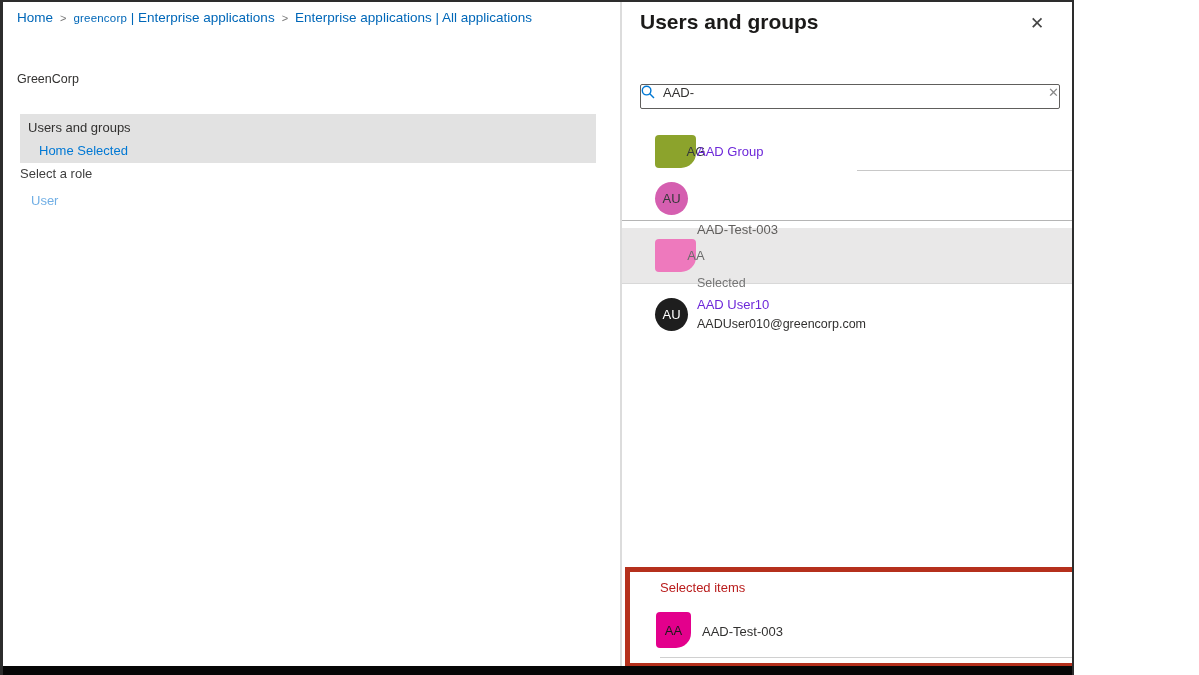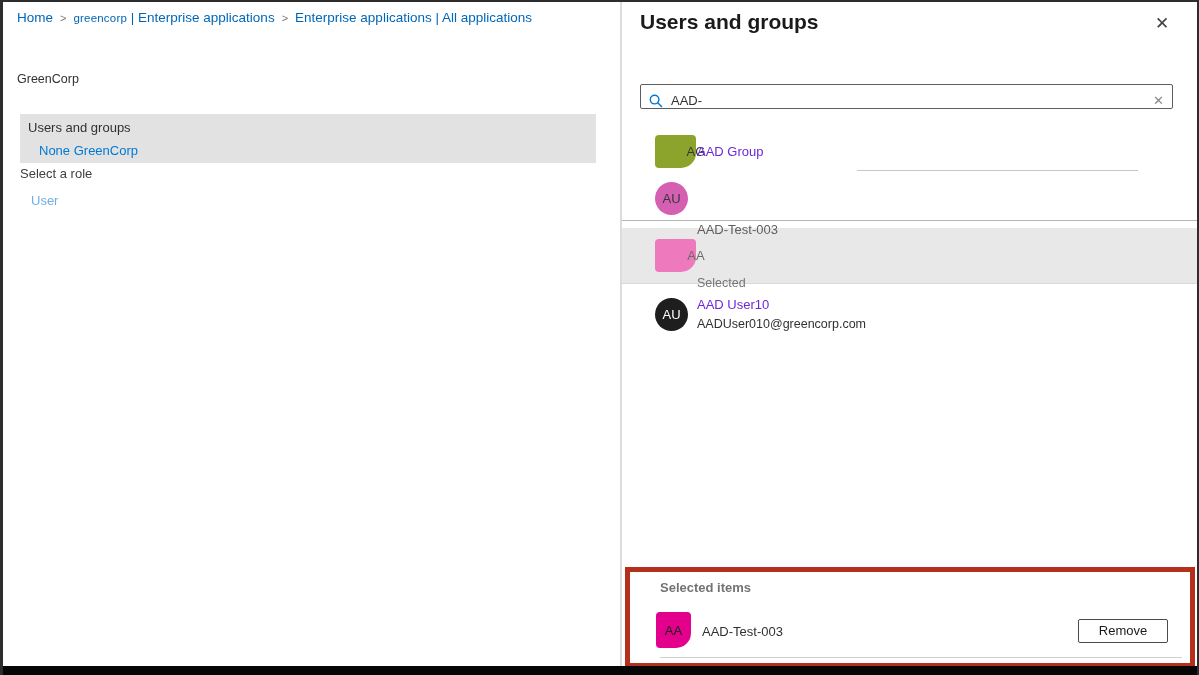--- a/index.html
+++ b/index.html
@@ -4,21 +4,21 @@
 <style>
   * { margin: 0; padding: 0; box-sizing: border-box; }
   html,body { width: 1199px; height: 675px; }
   body {
     font-family: "Liberation Sans", sans-serif;
     background: #fff;
     color: #292827;
   }
   .page {
     position: relative;
-    width: 1199px; height: 675px;
+    width: 1074px; height: 675px;
     background: #fff;
     border-left: 3px solid #2d2d2d;
     border-top: 2px solid #2d2d2d;
     border-right: 2px solid #2d2d2d;
     overflow: hidden;
   }
   .bottom-bar {
     position: absolute; left: 0; right: 0; bottom: 0; height: 9px;
     background: #060606; z-index: 30;
   }
@@ -46,23 +46,23 @@
   
   .v-divider { position: absolute; left: 617px; top: 0; bottom: 9px; width: 2px; background: #dcdcdc; }
   .right-panel { position: absolute; left: 619px; top: 0; right: 0; bottom: 9px; background: #fff; }
   .panel-title { position: absolute; left: 18px; top: 8px; font-size: 21px; font-weight: 700; color: #1b1a19; }
   .panel-close {
     position: absolute; right: 24px; top: 11px; width: 22px; height: 22px;
     font-size: 17px; line-height: 22px; text-align: center; color: #444;
     cursor: pointer; font-weight: 400;
   }
   .search-box {
-    position: absolute; left: 18px; right: 24px; top: 82px; height: 25px;
+    position: absolute; left: 18px; right: 12px; top: 82px; height: 25px;
     border: 1px solid #605e5c; border-radius: 2px; background: #fff;
-    display: flex; align-items: flex-end; padding: 0 8px;
+    display: flex; align-items: flex-start; padding: 0 0;
   }
   .search-box .mag { flex: 0 0 auto; width: 14px; height: 14px; margin-right: 8px; }
   .search-box input {
     flex: 1 1 auto; border: none; outline: none; font-size: 13px;
     font-family: "Liberation Sans", sans-serif; color: #323130; background: transparent;
   }
   .search-clear { flex: 0 0 auto; color: #888; font-size: 13px; cursor: pointer; padding-left: 6px; }
 
   .result-row { position: absolute; left: 0; right: 0; display: flex; align-items: center; cursor: pointer; }
   .result-row .avatar {
@@ -82,21 +82,21 @@
   .row-3 .result-sub { color: #757575; margin-top: 39px; }
   .row-4 { top: 288px; height: 48px; }
   .divider-partial { position: absolute; left: 235px; width: 281px; top: 168px; height: 1px; background: #c8c8c8; }
   .divider-full { position: absolute; left: 0; right: 0; top: 218px; height: 1px; background: #b5b5b5; }
 
   
   .selected-section {
     position: absolute; left: 3px; top: 565px; width: 570px; height: 101px;
     border: 5px solid #b5301c; background: #fff;
   }
-  .selected-heading { position: absolute; left: 30px; top: 8px; font-size: 13px; font-weight: 700; color: #737373; }
+  .selected-heading { position: absolute; left: 30px; top: 8px; font-size: 13px; font-weight: 400; color: #b91c1c; }
   .selected-row { position: absolute; left: 0; right: 0; top: 36px; height: 44px; }
   .selected-row .avatar {
     position: absolute; left: 26px; top: 4px; width: 35px; height: 36px;
     display: flex; align-items: center; justify-content: center;
     font-size: 13px; border-radius: 4px 4px 15px 4px;
   }
   .selected-row .sel-name { position: absolute; left: 72px; top: 16px; font-size: 13px; color: #323130; }
   .remove-btn {
     position: absolute; right: 22px; top: 11px; width: 90px; height: 24px;
     background: #fff; border: 1px solid #4a4a4a; border-radius: 2px;
@@ -113,21 +113,21 @@
   <div class="left-pane">
 
     <div class="breadcrumb">
       <a>Home</a><span class="sep">&gt;</span><a><span class="crumb-small">greencorp</span><span> | Enterprise applications</span></a><span class="sep">&gt;</span><a>Enterprise applications | All applications</a>
     </div>
 
     <div class="page-subtitle">GreenCorp</div>
 
     <div class="field-box">
       <div class="field-label">Users and groups</div>
-      <a class="field-link">None GreenCorp</a>
+      <a class="field-link">Home Selected</a>
     </div>
 
     <div class="role-label">Select a role</div>
     <a class="role-link">User</a>
   </div>
 
   <div class="v-divider"></div>
 
   <div class="right-panel">
 

